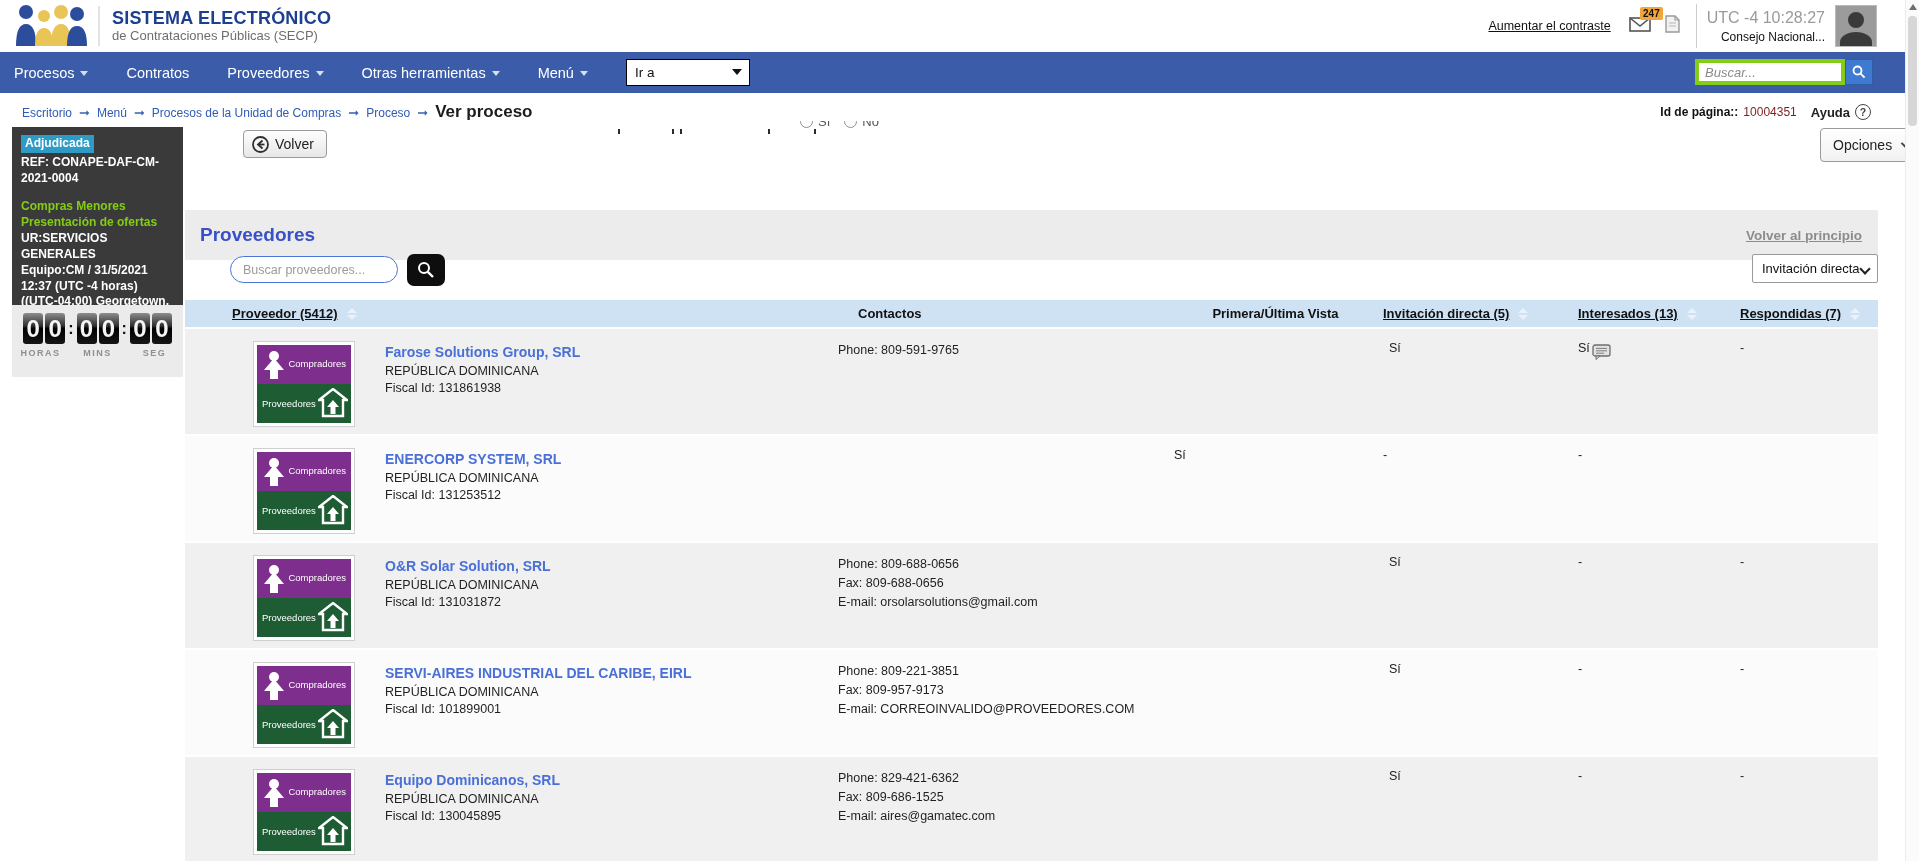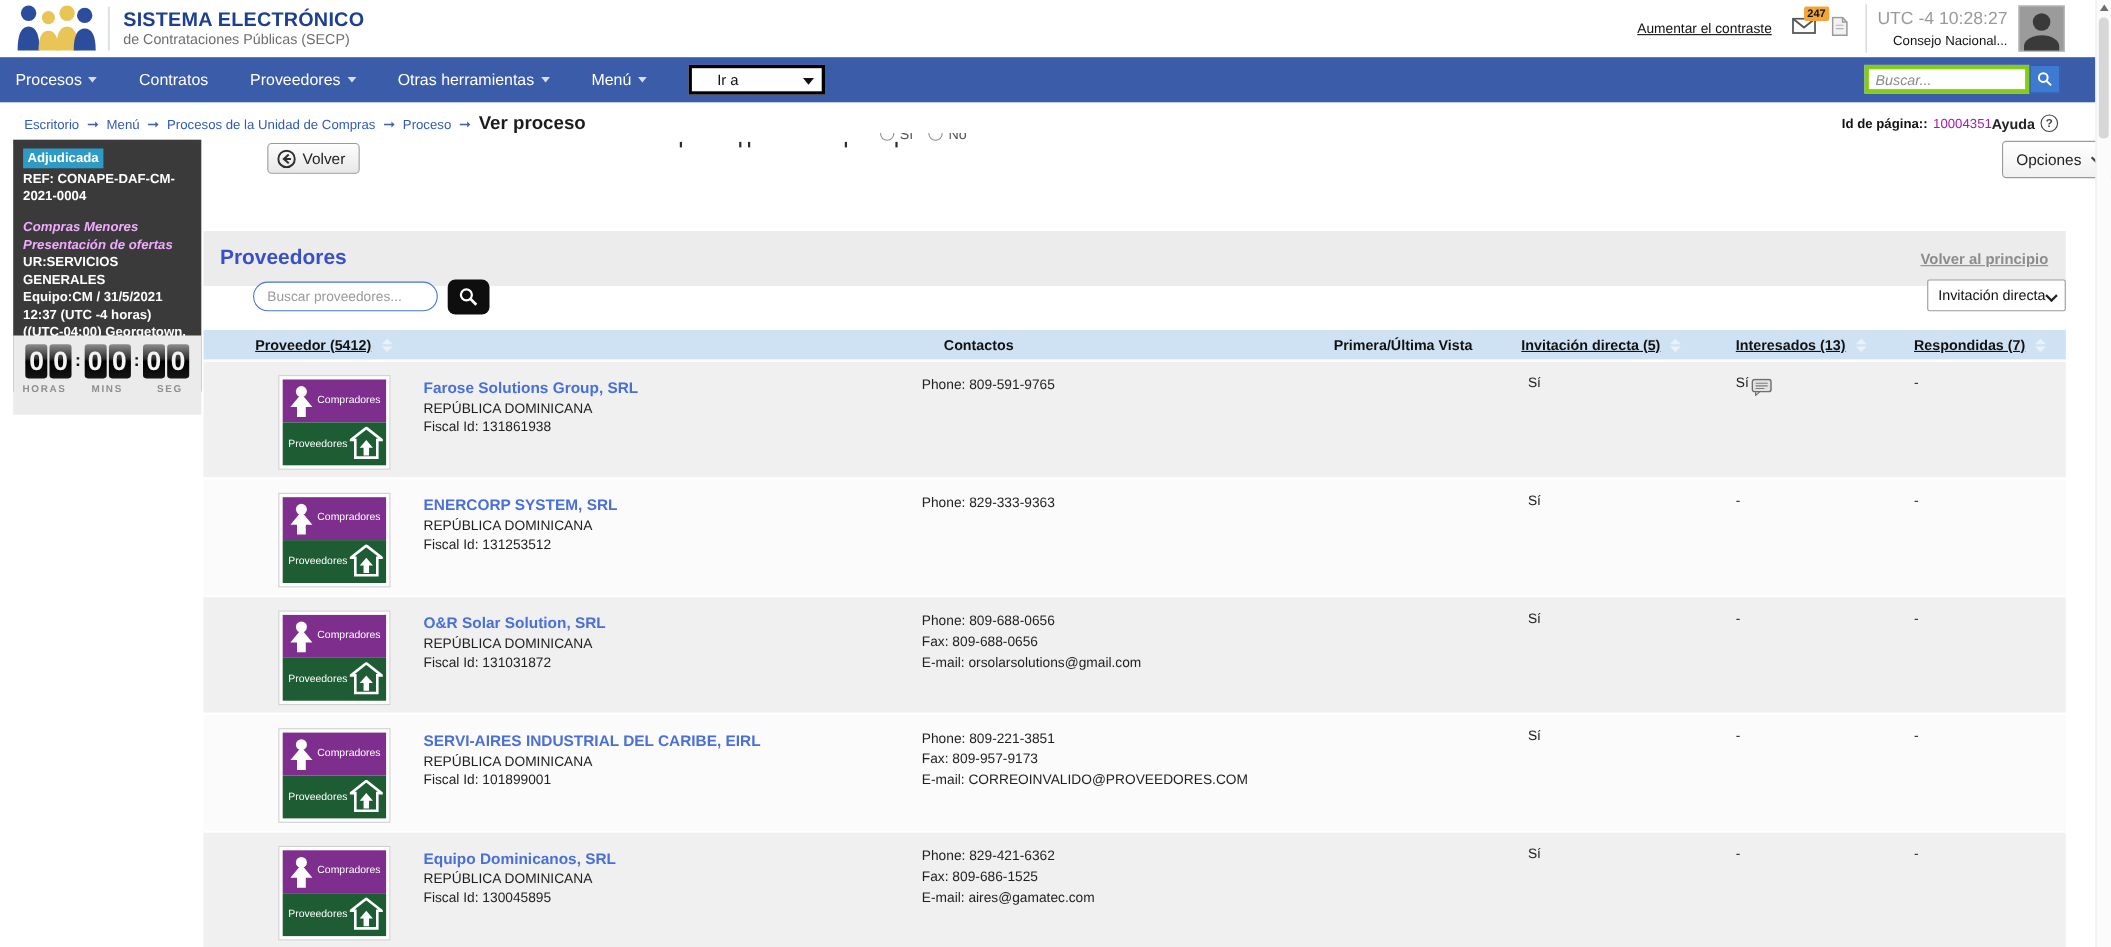--- a/index.html
+++ b/index.html
@@ -22,42 +22,42 @@
   .clock-text { font-size:16px; color:#9a9a9a; }
   .user-org { font-size:12px; color:#111; margin-top:3px; }
   .avatar { width:42px; height:42px; background:#9b9b9b; border:1px solid #bbb; position:relative; overflow:hidden; }
   .avatar .head { position:absolute; top:6px; left:12px; width:16px; height:16px; border-radius:50%; background:#3a3a3a; }
   .avatar .body { position:absolute; bottom:-6px; left:4px; width:32px; height:20px; border-radius:50% 50% 0 0; background:#3a3a3a; }
 
   
   .nav { position:absolute; top:52px; left:0; width:1905px; height:41px; background:#3b5ca9; display:flex; align-items:center; color:#fff; padding-left:14px; }
   .nav-item { font-size:14.5px; color:#fff; margin-right:38px; cursor:pointer; white-space:nowrap; }
   .caret { display:inline-block; width:0; height:0; border-left:4px solid transparent; border-right:4px solid transparent; border-top:5px solid rgba(255,255,255,.8); margin-left:6px; vertical-align:middle; }
-  .goto-select { width:124px; height:27px; background:#fff; border:3px solid #000000; color:#111; font-size:13.5px; display:flex; align-items:center; padding-left:23px; cursor:pointer; position:relative; }
+  .goto-select { width:124px; height:27px; background:#fff; border:1px solid #000000; color:#111; font-size:13.5px; display:flex; align-items:center; padding-left:8px; cursor:pointer; position:relative; }
   .goto-select .sel-caret { position:absolute; right:7px; top:9px; width:0; height:0; border-left:5px solid transparent; border-right:5px solid transparent; border-top:6px solid #111; }
   .nav-search { position:absolute; right:32px; top:7px; display:flex; }
   .nav-search input { width:150px; height:26px; border:4px solid #84cc16; font-size:13px; font-style:italic; padding:0 6px; color:#333; }
   .nav-search input::placeholder { color:#8a8a8a; font-style:italic; }
   .nav-search-btn { width:28px; height:26px; background:#3f7ad1; border:1px solid #2f5ea6; display:flex; align-items:center; justify-content:center; cursor:pointer; }
 
   
   .breadcrumb { position:absolute; top:102px; left:22px; font-size:12px; display:flex; align-items:baseline; white-space:nowrap; }
   .crumb-link { color:#2f5bb7; cursor:pointer; }
   .crumb-arrow { color:#3a62b5; margin:0 7px; font-size:13px; }
   .crumb-current { font-size:17px; font-weight:bold; color:#1c1c1c; }
   .page-meta { position:absolute; top:104px; right:48px; font-size:12px; display:flex; align-items:center; }
   .page-id-label { font-weight:bold; color:#111; margin-right:5px; }
-  .page-id-value { color:#a21caf; cursor:pointer; }
+  .page-id-value { color:#7f1d1d; cursor:pointer; margin-right:14px; }
   .help-label { font-weight:bold; font-size:13px; margin-right:5px; }
   .help-icon { width:16px; height:16px; border:1.5px solid #444; border-radius:50%; color:#444; font-size:10.5px; font-weight:bold; display:flex; align-items:center; justify-content:center; cursor:pointer; }
 
   
   .side-box { position:absolute; top:127px; left:12px; width:171px; background:#3a3a3a; color:#fff; padding:8px 9px 14px 9px; font-size:12px; font-weight:bold; line-height:1.32; }
   .status-badge { display:inline-block; background:#2e9bc6; color:#fff; padding:1px 4px; margin-bottom:2px; }
-  .side-gray { color:#f0abfc;font-style:italic; }
+  .side-gray { color:#84cc16; }
   .side-spacer { height:13px; }
   .timer-box { position:absolute; top:305px; left:12px; width:171px; height:72px; background:#ebebeb; padding-top:8px; }
   .timer-digits { display:flex; justify-content:center; align-items:center; }
   .digit { width:20px; height:31px; margin:0 1px; border-radius:3px; background:linear-gradient(180deg,#8d8d8d 0%,#2e2e2e 42%,#000 50%,#161616 100%); color:#f4f4f4; font-size:24px; font-weight:bold; text-align:center; line-height:31px; }
   .t-colon { color:#111; font-weight:bold; font-size:16px; margin:0 2px; }
   .timer-labels { display:flex; justify-content:center; margin-top:4px; }
   .timer-labels span { width:58px; text-align:center; color:#8f8f8f; font-size:9px; font-weight:bold; letter-spacing:1.5px; }
 
   
   .btn { border:1px solid #9a9a9a; border-radius:4px; background:linear-gradient(#fefefe,#e7e7e7); font-size:14px; color:#222; display:inline-flex; align-items:center; cursor:pointer;margin-left:31px; }
@@ -389,25 +389,20 @@
               </svg>
             </span>
         </span>
       </span>
       <span class="prov-text">
         <div class="prov-name">ENERCORP SYSTEM, SRL</div>
         <div class="prov-country">REPÚBLICA DOMINICANA</div>
         <div class="prov-fiscal">Fiscal Id: 131253512</div>
       </span>
     </div>
-    <div class="cell cell-contact">
-      <div>Phone: 829-333-9363</div>
-      <div></div>
-      <div></div>
-    </div>
     <div class="cell"></div>
     <div class="cell cell-si">Sí</div>
     <div class="cell cell-int">
         <span>-</span>
       </div>
     <div class="cell">-</div>
   </div>
 
   <div class="trow odd">
     <div class="cell cell-prov">

